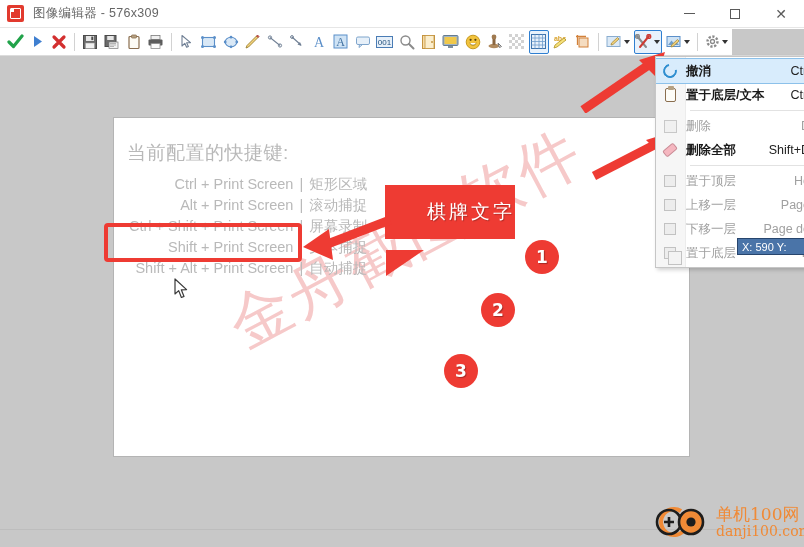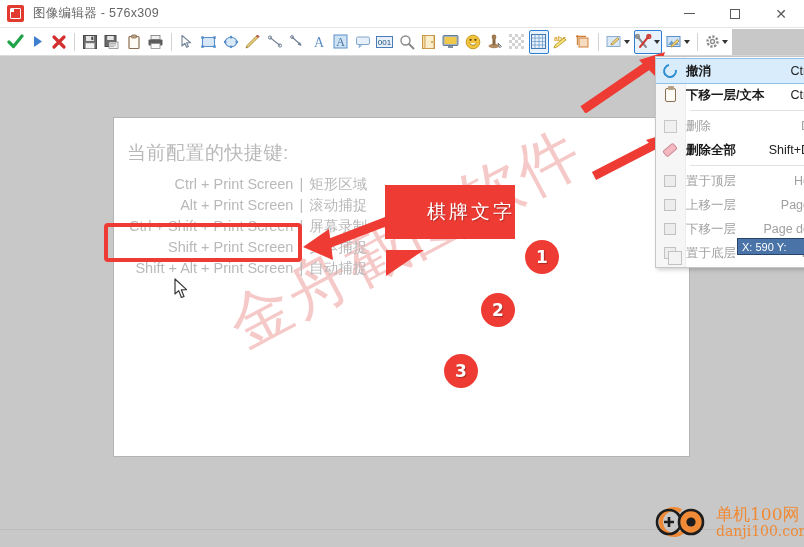--- a/index.html
+++ b/index.html
@@ -542,21 +542,21 @@
           <span class="ic-undo"></span>
         </span>
       <span class="mi-label">撤消</span>
       <span class="mi-key">Ctrl</span>
     </div>
 
     <div class="mi">
       <span class="mi-icon">
           <span class="ic-clip"></span>
         </span>
-      <span class="mi-label">下移一层/文本</span>
+      <span class="mi-label">置于底层/文本</span>
       <span class="mi-key">Ctrl</span>
     </div>
 
     <div class="menu-sep"></div>
 
     <div class="mi disabled">
       <span class="mi-icon">
           <span class="ic-del"></span>
         </span>
       <span class="mi-label">删除</span>

